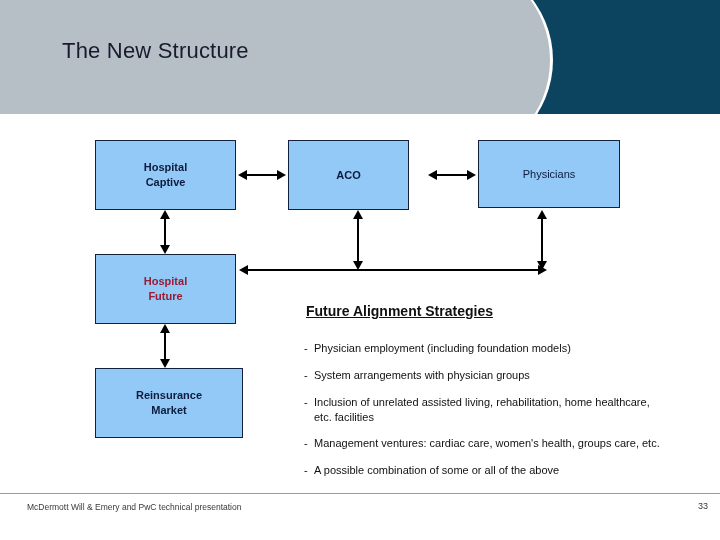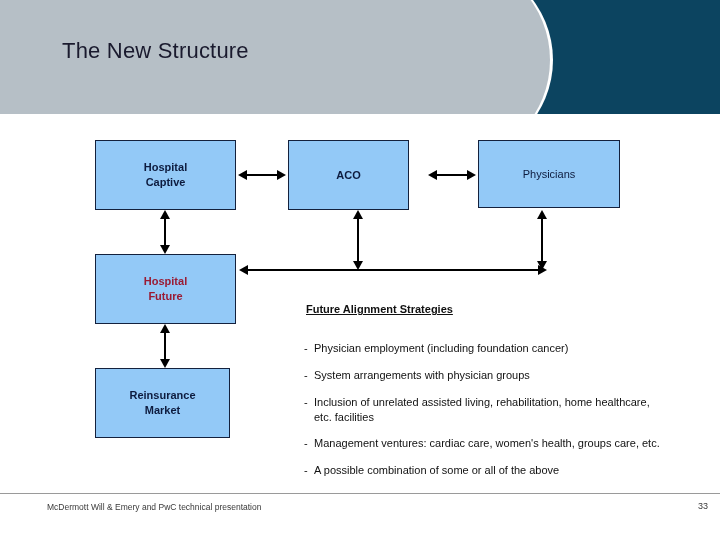--- a/index.html
+++ b/index.html
@@ -52,40 +52,40 @@
     text-align: center;
     font-size: 11px;
     font-weight: bold;
     line-height: 1.35;
     color: #0d1b3e;
   }
   #box-hospital-system { left: 95px;  top: 140px; width: 141px; height: 70px; }
   #box-aco            { left: 288px; top: 140px; width: 121px; height: 70px; }
   #box-physicians     { left: 478px; top: 140px; width: 142px; height: 68px; font-weight: normal; }
   #box-hospital-captive { left: 95px; top: 254px; width: 141px; height: 70px; color: #9a1b33; }
-  #box-reinsurance    { left: 95px;  top: 368px; width: 135px; height: 70px; }
+  #box-reinsurance    { left: 95px;  top: 368px; width: 148px; height: 70px; }
 
   
   .conn { position: absolute; }
   .h-line { position: absolute; height: 2px; background: #000; }
   .v-line { position: absolute; width: 2px; background: #000; }
 
   .arrow-r, .arrow-l, .arrow-u, .arrow-d {
     position: absolute; width: 0; height: 0;
   }
   .arrow-r { border-top: 5px solid transparent; border-bottom: 5px solid transparent; border-left: 9px solid #000; }
   .arrow-l { border-top: 5px solid transparent; border-bottom: 5px solid transparent; border-right: 9px solid #000; }
   .arrow-u { border-left: 5px solid transparent; border-right: 5px solid transparent; border-bottom: 9px solid #000; }
   .arrow-d { border-left: 5px solid transparent; border-right: 5px solid transparent; border-top: 9px solid #000; }
 
   
   #strategies-heading {
     position: absolute;
     left: 306px; top: 303px;
-    font-size: 11px;
+    font-size: 14px;
     font-weight: bold;
     color: #101010;
     text-decoration: underline;
     white-space: nowrap;
   }
   #strategies-list {
     position: absolute;
     left: 304px; top: 341px;
     width: 360px;
     font-size: 11px;
@@ -110,21 +110,20 @@
     left: 0; top: 493px;
     width: 720px; height: 1px;
     background: #9a9a9a;
   }
   #footer-text {
     position: absolute;
     left: 27px; top: 502px;
     font-size: 8.5px;
     color: #3a3a3a;
     white-space: nowrap;
-    margin-left: 20px;
   }
   #page-number {
     position: absolute;
     right: 12px; top: 501px;
     font-size: 9px;
     color: #3a3a3a;
   }
 </style>
 </head>
 <body>
@@ -203,21 +202,21 @@
   <div class="v-line" style="left:541px; top:219px; height:42px;"></div>
   <div class="arrow-u" style="left:537px; top:210px;"></div>
   <div class="arrow-d" style="left:537px; top:261px;"></div>
 </div>
 
 <div id="strategies-heading">Future Alignment Strategies</div>
 
 <div id="strategies-list">
   <div class="bullet-row">
     <span class="dash">-</span>
-    <span class="btext">Physician employment (including foundation cancer)</span>
+    <span class="btext">Physician employment (including foundation models)</span>
   </div>
   <div class="bullet-row">
     <span class="dash">-</span>
     <span class="btext">System arrangements with physician groups</span>
   </div>
   <div class="bullet-row">
     <span class="dash">-</span>
     <span class="btext">Inclusion of unrelated assisted living, rehabilitation, home healthcare, etc. facilities</span>
   </div>
   <div class="bullet-row">

